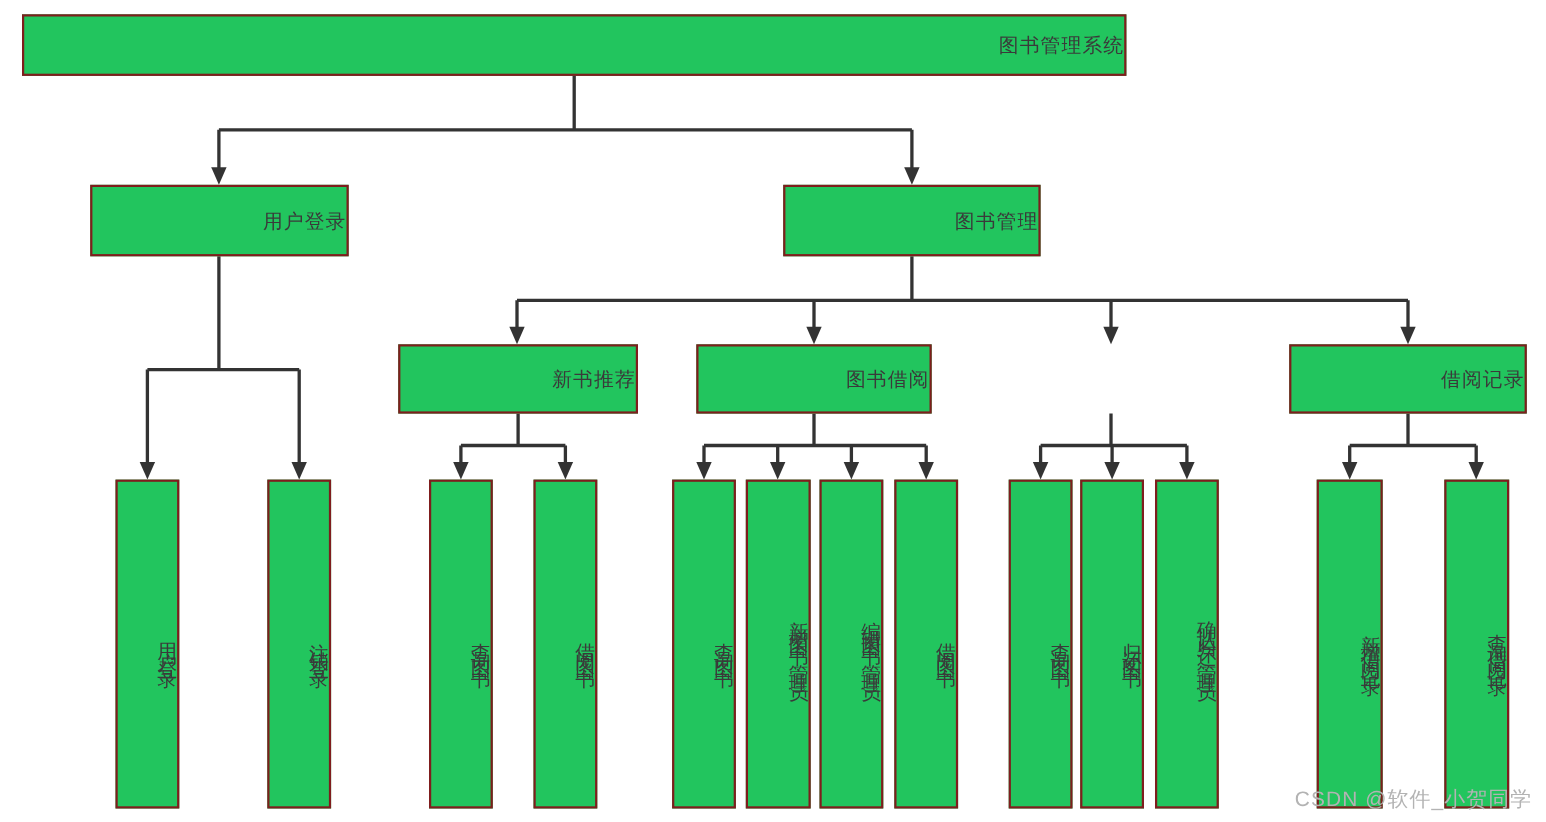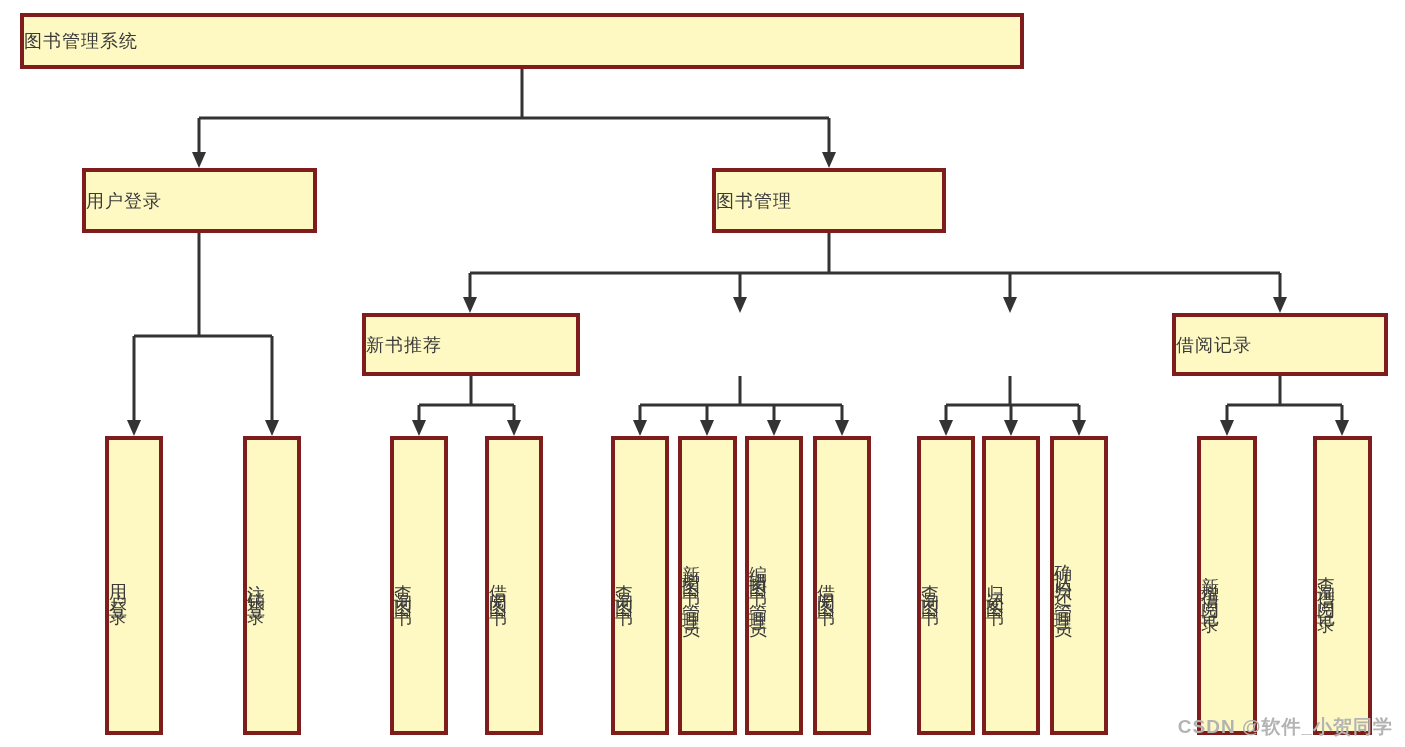--- a/index.html
+++ b/index.html
@@ -25,25 +25,25 @@
     stroke-width: 3;
     fill: none;
   }
   #connectors polygon {
     fill: #333333;
     stroke: none;
   }
   .box {
     position: absolute;
     box-sizing: border-box;
-    border: 4px solid #7f1d1d;
-    background: #fef9c3;
+    border: 2px solid #7f1d1d;
+    background: #22c55e;
     display: flex;
     align-items: center;
-    justify-content: flex-start;
+    justify-content: flex-end;
     color: #3a3a3a;
   }
   .hbox span {
     font-size: 18px;
     letter-spacing: 1px;
     white-space: nowrap;
   }
   .vbox span {
     writing-mode: vertical-lr;
     text-orientation: mixed;
@@ -52,21 +52,20 @@
     line-height: 1;
   }
   .watermark {
     position: absolute;
     top: 714px;
     right: 12px;
     font-size: 19px;
     color: #b3b3b3;
     letter-spacing: 1px;
     white-space: nowrap;
-    font-weight: bold;
   }
 </style>
 </head>
 <body>
 
 <div id="canvas">
 
   <svg id="connectors" viewBox="0 0 1405 747" xmlns="http://www.w3.org/2000/svg">
     <g>
       <path d="M522 68 V118 M199 118 H829 M199 118 V153 M829 118 V153"></path>
@@ -117,20 +116,23 @@
   <div class="box hbox" style="left:82px; top:168px; width:235px; height:65px;">
     <span>用户登录</span>
   </div>
   <div class="box hbox" style="left:362px; top:313px; width:218px; height:63px;">
     <span>新书推荐</span>
   </div>
 
   <div class="box hbox" style="left:712px; top:168px; width:234px; height:65px;">
     <span>图书管理</span>
   </div>
+  <div class="box hbox" style="left:633px; top:313px; width:214px; height:63px;">
+    <span>图书借阅</span>
+  </div>
   <div class="box hbox" style="left:1172px; top:313px; width:216px; height:63px;">
     <span>借阅记录</span>
   </div>
 
   <div class="box vbox" style="left:105px; top:436px; width:58px; height:299px;">
     <span>用户登录</span>
   </div>
   <div class="box vbox" style="left:243px; top:436px; width:58px; height:299px;">
     <span>注销登录</span>
   </div>

